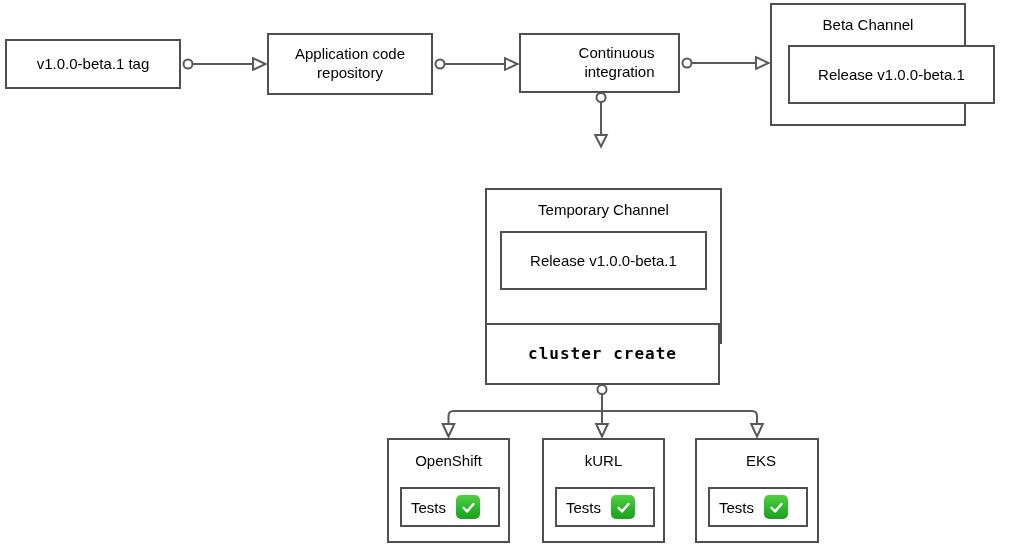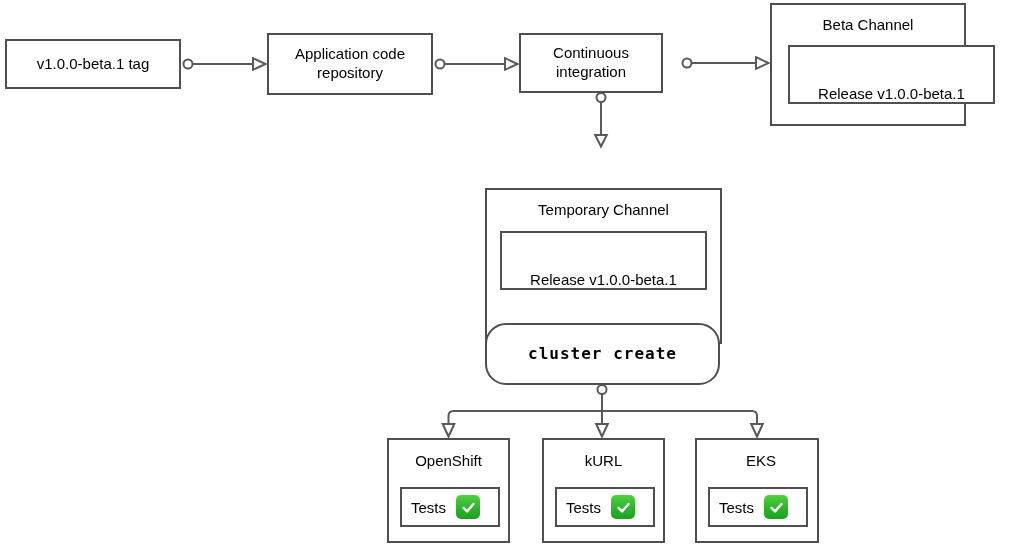--- a/index.html
+++ b/index.html
@@ -27,43 +27,43 @@
     align-items: center;
     justify-content: center;
     text-align: center;
     font-size: 15px;
     line-height: 1.25;
   }
 
   
   .node-tag            { left: 5px;   top: 39px;  width: 176px; height: 50px; }
   .node-repo           { left: 267px; top: 33px;  width: 166px; height: 62px; }
-  .node-ci             { left: 519px; top: 33px;  width: 144px; height: 60px; }
+  .node-ci             { left: 519px; top: 33px;  width: 161px; height: 60px; text-align: right; }
   .node-beta           { left: 770px; top: 3px;   width: 196px; height: 123px; }
   .node-temp           { left: 485px; top: 148px; width: 237px; height: 156px; margin-top: 40px; }
-  .node-cluster-create { left: 485px; top: 323px; width: 235px; height: 62px; border-radius: 21px; }
+  .node-cluster-create { left: 485px; top: 323px; width: 235px; height: 62px; }
   .node-openshift      { left: 387px; top: 438px; width: 123px; height: 105px; }
   .node-kurl           { left: 542px; top: 438px; width: 123px; height: 105px; }
   .node-eks            { left: 695px; top: 438px; width: 124px; height: 105px; padding-left: 8px; }
 
   .node-repo .lbl { width: 130px; }
   .node-ci   .lbl { width: 110px; }
 
   .channel-title {
     text-align: center;
     font-size: 15px;
     margin-top: 11px;
   }
 
   .inner-box {
     position: absolute;
     background: #ffffff;
     border: 2px solid #4f4f4f;
     display: flex;
-    align-items: flex-end;
+    align-items: center;
     justify-content: center;
     font-size: 15px;
   }
   .node-beta .inner-box { left: 16px; top: 40px; width: 207px; height: 59px; }
   .node-temp .inner-box { left: 13px; top: 41px; width: 207px; height: 59px; }
 
   .mono-label {
     font-family: "DejaVu Sans Mono", "Liberation Mono", monospace;
     font-weight: bold;
     font-size: 16px;

